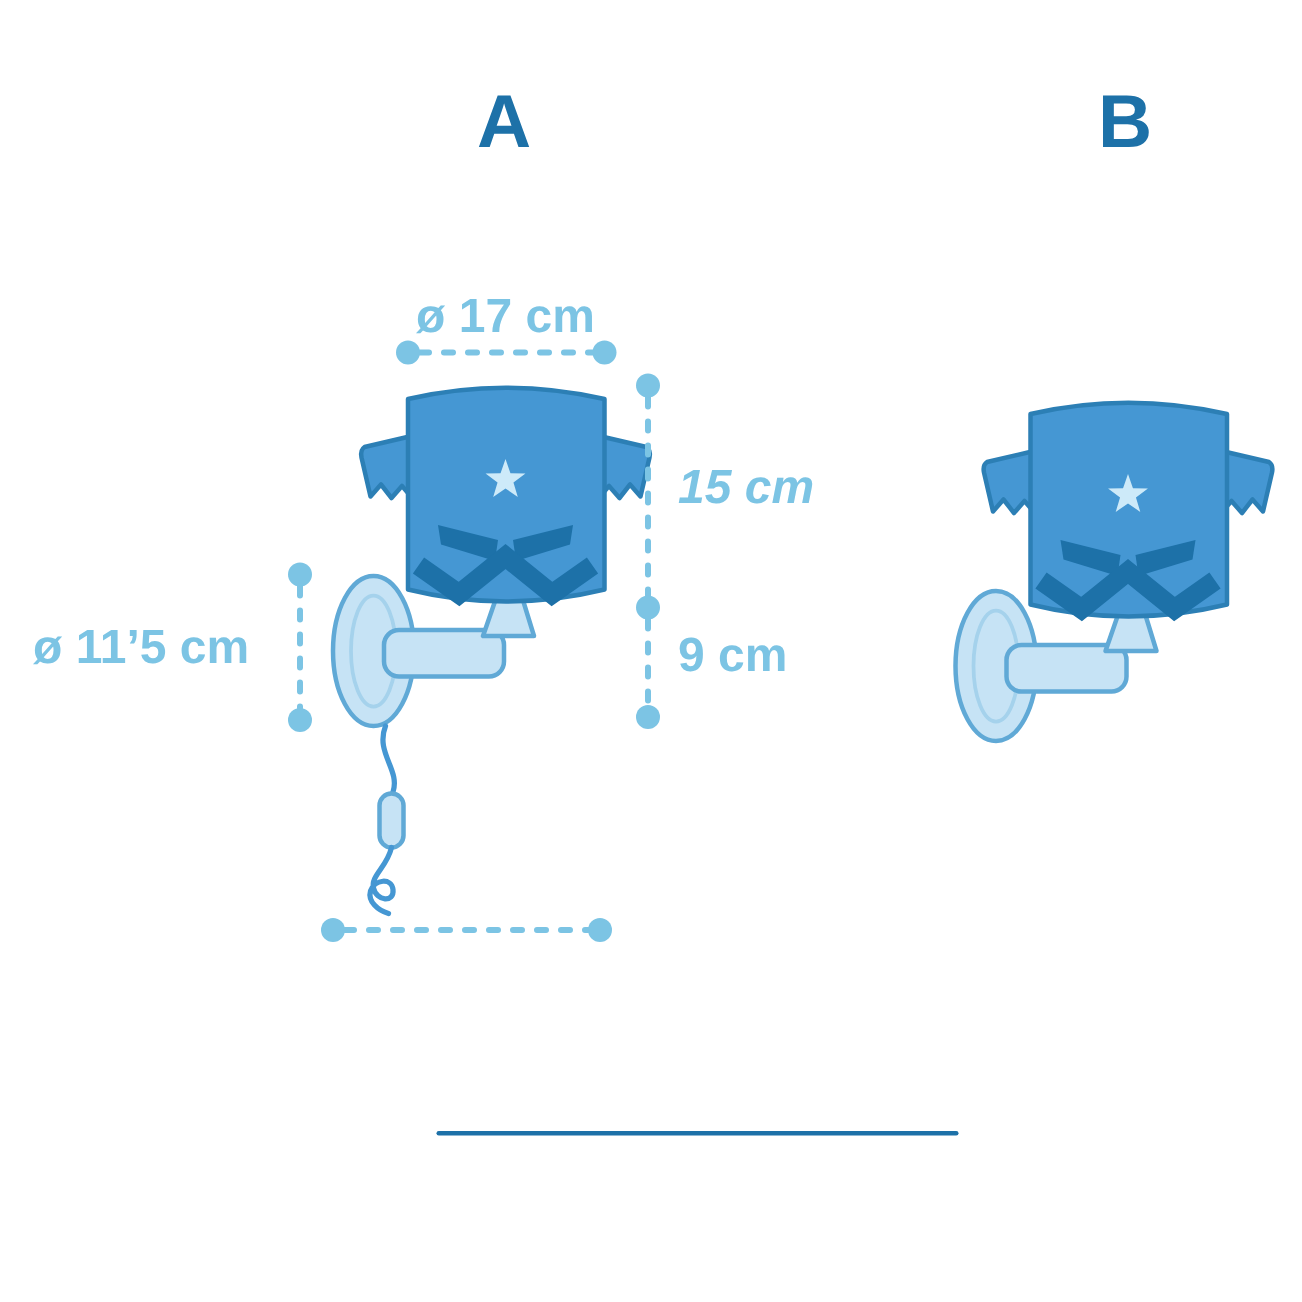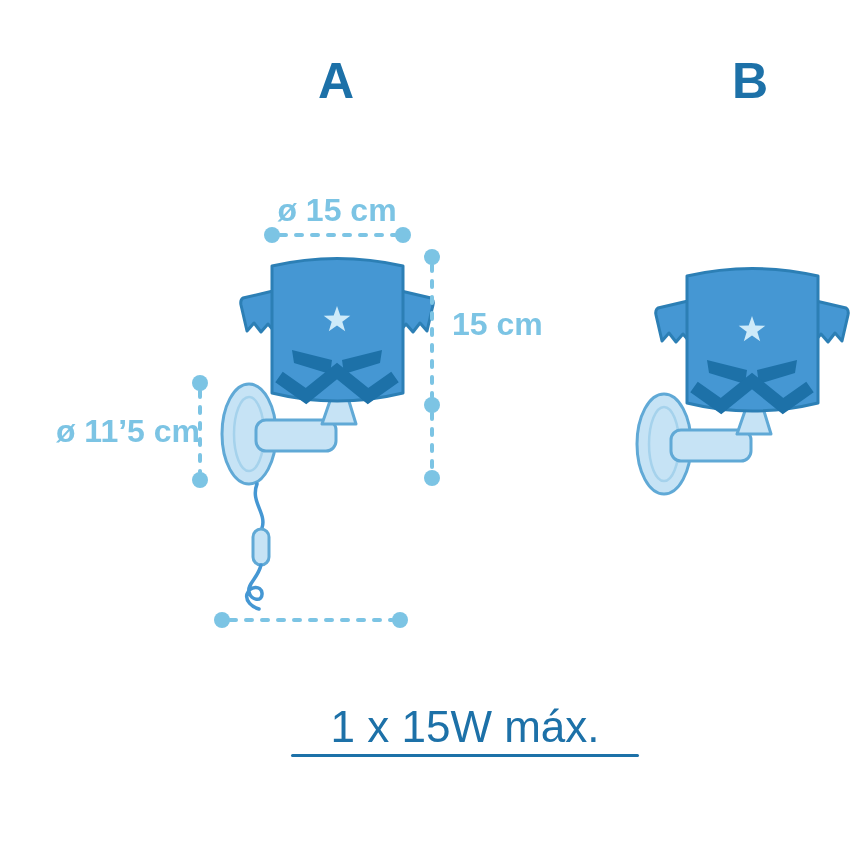--- a/index.html
+++ b/index.html
@@ -27,23 +27,23 @@
   
   .txt{position:absolute;white-space:nowrap;}
   .variant-label{font-size:50px;font-weight:bold;color:#1d71a8;text-align:center;}
   .dim-label{font-size:32px;font-weight:bold;color:#7cc4e4;}
   .spec{font-size:44px;color:#1d71a8;text-align:center;}
   .spec-divider{position:absolute;background:#1d71a8;height:3px;border-radius:2px;}
 
   .pos-a{left:296px;top:52px;width:80px;}
   .pos-b{left:710px;top:52px;width:80px;}
   .pos-topwidth{left:237px;top:192px;width:200px;text-align:center;}
-  .pos-shadeheight{left:452px;top:306px;width:140px;text-align:left;}
+  .pos-shadeheight{left:452px;top:306px;width:140px;text-align:left;font-style:italic;}
   .pos-armheight{left:452px;top:418px;width:140px;text-align:left;}
-  .pos-basediam{left:40px;top:413px;width:160px;text-align:right;}
+  .pos-basediam{left:22px;top:413px;width:160px;}
   .pos-bottomwidth{left:221px;top:628px;width:180px;text-align:center;}
   .pos-power{left:215px;top:702px;width:500px;}
   .pos-divider{left:291px;top:754px;width:348px;}
   .pos-socket{left:215px;top:762px;width:500px;}
 </style>
 </head>
 <body>
 
 <div class="canvas">
 
@@ -102,20 +102,20 @@
 
       <line x1="230" y1="620" x2="392" y2="620"></line>
       <circle cx="222" cy="620" r="8"></circle>
       <circle cx="400" cy="620" r="8"></circle>
     </g>
   </svg>
 
   <div class="txt variant-label pos-a">A</div>
   <div class="txt variant-label pos-b">B</div>
 
-  <div class="txt dim-label pos-topwidth">ø 15 cm</div>
+  <div class="txt dim-label pos-topwidth">ø 17 cm</div>
   <div class="txt dim-label pos-shadeheight">15 cm</div>
+  <div class="txt dim-label pos-armheight">9 cm</div>
   <div class="txt dim-label pos-basediam">ø 11’5 cm</div>
 
-  <div class="txt spec pos-power">1 x 15W máx.</div>
   <div class="spec-divider pos-divider"></div>
 
 </div>
 
 </body></html>

